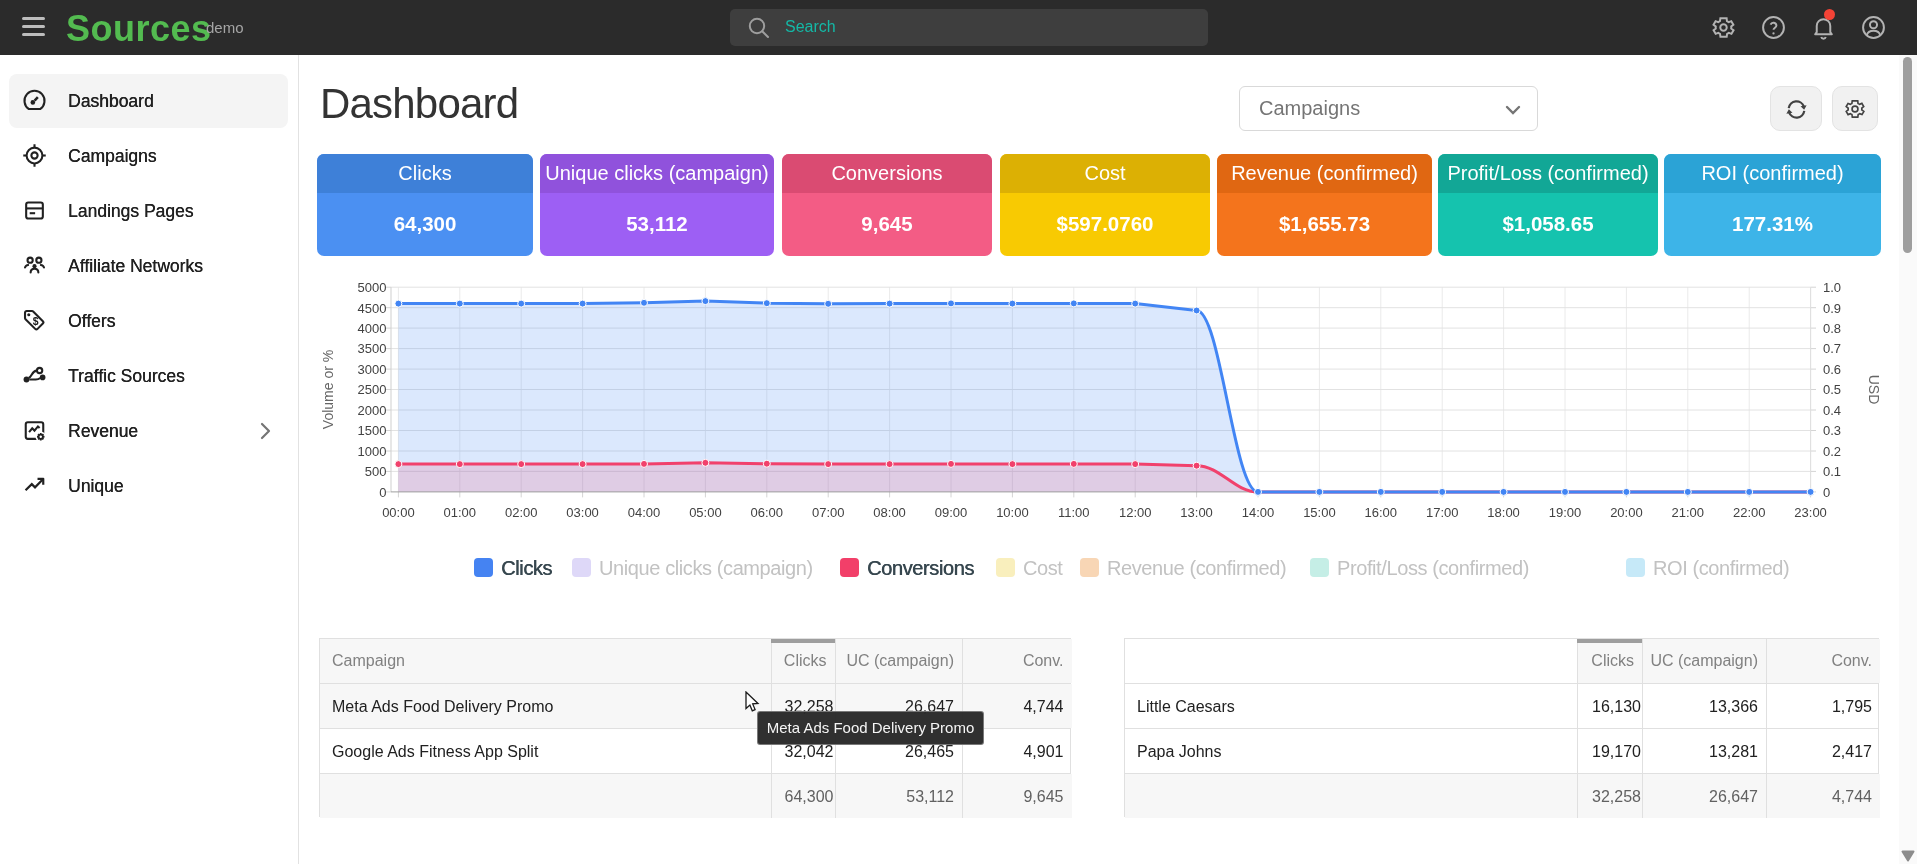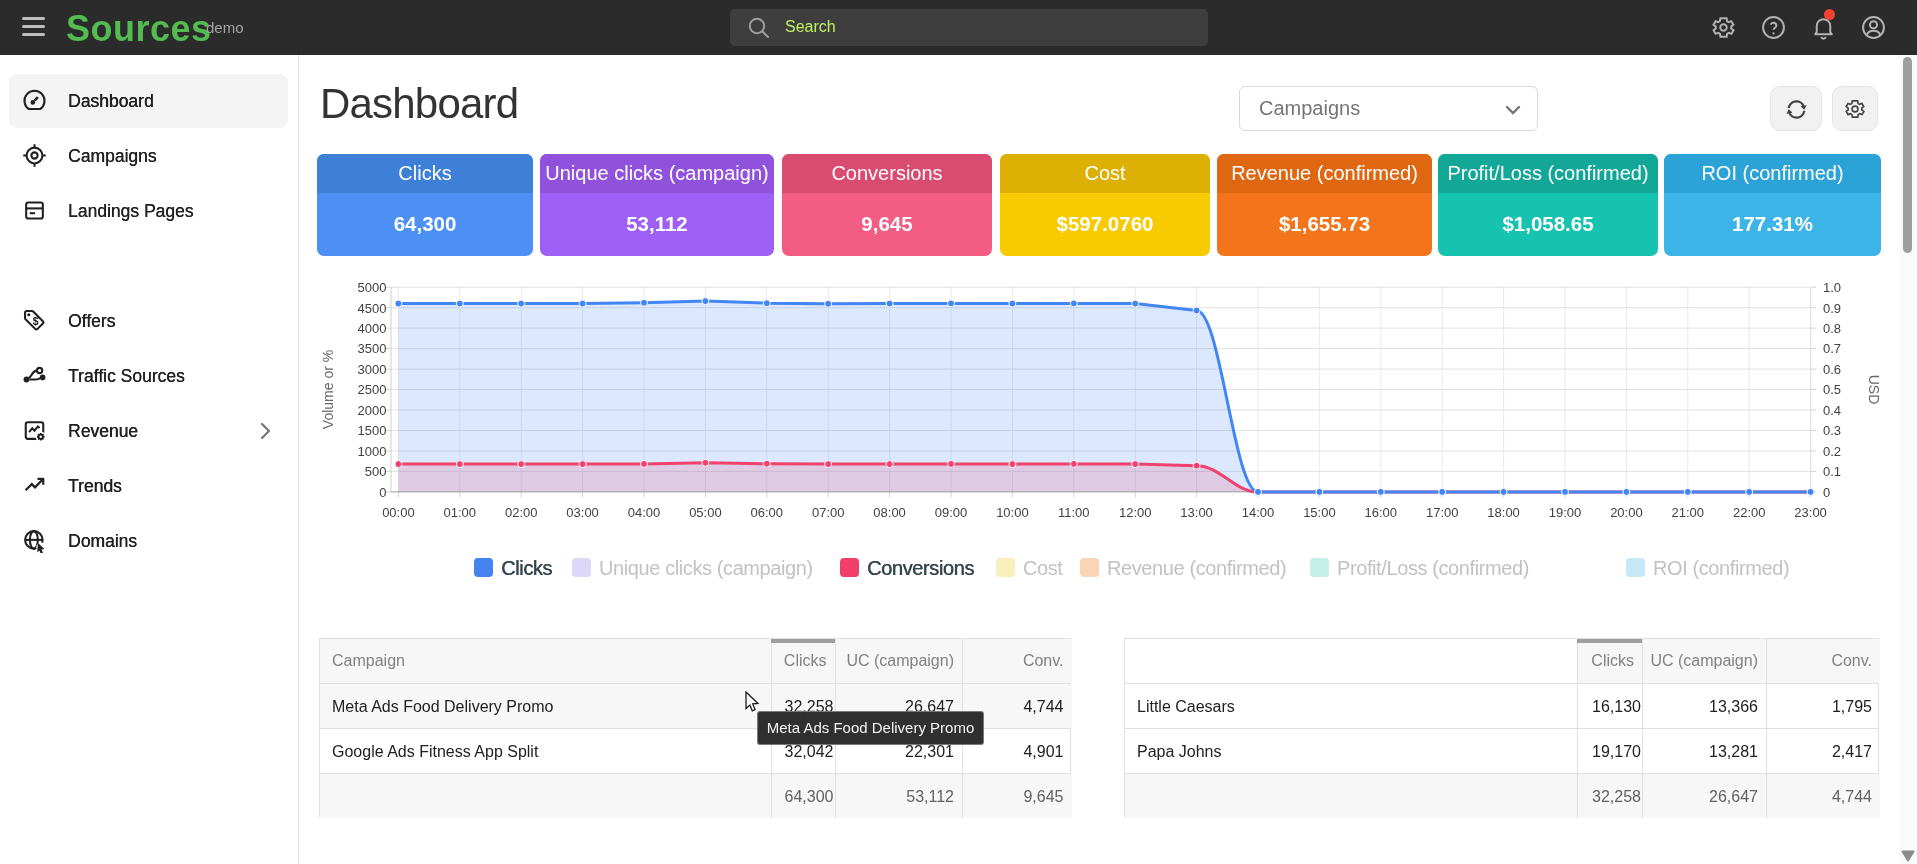--- a/index.html
+++ b/index.html
@@ -6,21 +6,21 @@
 html,body{width:1917px;height:864px;overflow:hidden}
 body{font-family:"Liberation Sans",sans-serif;background:#fff}
 #app{position:relative;width:1917px;height:864px;overflow:hidden}
 
 #topbar{position:absolute;left:0;top:0;width:1917px;height:55px;background:#2b2b2b}
 #burger{position:absolute;left:22px;top:17px;width:23px;height:21px}
 #burger div{position:absolute;left:0;width:23px;height:3.2px;border-radius:2px;background:#bdbdbd}
 #logo{position:absolute;left:66px;top:8px;font-size:36px;font-weight:bold;letter-spacing:.5px;color:#53bb50}
 #demo{position:absolute;left:206px;top:19px;font-size:15px;color:#a6a6a6}
 #search{position:absolute;left:730px;top:9px;width:478px;height:37px;background:#3e3e3e;border-radius:5px}
-#search span{position:absolute;left:55px;top:9px;font-size:16px;color:#bef264}
+#search span{position:absolute;left:55px;top:9px;font-size:16px;color:#14b8a6}
 .tbi{position:absolute;top:15px}
 
 #sidebar{position:absolute;left:0;top:55px;width:299px;height:809px;background:#fff;border-right:1px solid #e2e2e2}
 .mi{position:absolute;left:9px;width:279px;height:54px;border-radius:8px}
 .mi.act{background:#f4f4f4}
 .mi span{position:absolute;left:59px;top:17px;font-size:17.5px;color:#212121;text-shadow:.3px 0 0 #212121}
 .mi svg{position:absolute;left:13px;top:14px}
 
 #h1{position:absolute;left:320px;top:80px;font-size:42px;color:#333;letter-spacing:-0.8px}
 .sel{position:absolute;top:86px;height:45px;border:1px solid #d9d9d9;border-radius:6px;background:#fff;font-size:20px}
@@ -119,20 +119,31 @@
         </svg>
         <span>Campaigns</span>
       </div>
 <div class="mi" style="top:129px">
         <svg width="25" height="25" viewBox="0 0 24 24" fill="none" stroke="#212121" stroke-width="2">
           <rect x="4" y="4.3" width="16" height="15.4" rx="2"></rect>
           <line x1="4.5" y1="10" x2="19.5" y2="10"></line>
           <line x1="7.4" y1="14.6" x2="12.6" y2="14.6" stroke-width="2"></line>
         </svg>
         <span>Landings Pages</span>
+      </div>
+<div class="mi" style="top:184px">
+        <svg width="25" height="25" viewBox="0 0 24 24" fill="none" stroke="#212121" stroke-width="2">
+          <circle cx="7.8" cy="6.9" r="2.5"></circle>
+          <circle cx="16.2" cy="6.9" r="2.5"></circle>
+          <circle cx="12" cy="12.6" r="2" fill="#212121" stroke="none"></circle>
+          <path d="M8.3,18.8 q0-3.6 3.7-3.6 q3.7,0 3.7,3.6" stroke-linecap="round"></path>
+          <path d="M2.9,13.9 q.7-2.2 3-2.4" stroke-linecap="round"></path>
+          <path d="M21.1,13.9 q-.7-2.2-3-2.4" stroke-linecap="round"></path>
+        </svg>
+        <span>Affiliate Networks</span>
       </div>
 <div class="mi" style="top:239px">
         <svg width="25" height="25" viewBox="0 0 24 24" fill="none" stroke="#212121" stroke-width="2">
           <path d="M2.9,9.6 V4.5 a1.6,1.6 0 0 1 1.6-1.6 h5.1 c.42,0 .83.17 1.13.47 l9.3,9.3 a1.6,1.6 0 0 1 0,2.26 l-5.1,5.1 a1.6,1.6 0 0 1-2.26,0 l-9.3-9.3 a1.6,1.6 0 0 1-.47-1.13 z" stroke-linejoin="round"></path>
           <circle cx="6.5" cy="6.5" r="1.5" fill="#212121" stroke="none"></circle>
           <text x="13.1" y="16.6" font-size="10" font-weight="bold" fill="#212121" stroke="none" text-anchor="middle" font-family="Liberation Sans">$</text>
         </svg>
         <span>Offers</span>
       </div>
 <div class="mi" style="top:294px">
@@ -168,31 +179,21 @@
         <span>Revenue</span>
         <svg width="12" height="18" style="position:absolute;left:250px;top:18px" viewBox="0 0 12 18" fill="none" stroke="#757575" stroke-width="2.2" stroke-linecap="round" stroke-linejoin="round">
           <path d="M3 2 L10 9 L3 16"></path>
         </svg>
       </div>
 <div class="mi" style="top:404px">
         <svg width="25" height="25" viewBox="0 0 24 24" fill="none" stroke="#212121" stroke-width="2.1">
           <path d="M3.4,16.6 l6-5.9 3.1,3.1 7.6-7.8"></path>
           <path d="M14.9,5.6 h5.5 v5.6" stroke-linejoin="round"></path>
         </svg>
-        <span>Trends</span>
-      </div>
-<div class="mi" style="top:459px">
-        <svg width="25" height="25" viewBox="0 0 24 24" fill="none" stroke="#212121" stroke-width="2">
-          <circle cx="11.4" cy="11.4" r="8.4"></circle>
-          <ellipse cx="11.4" cy="11.4" rx="3.8" ry="8.4"></ellipse>
-          <line x1="3" y1="11.4" x2="19.8" y2="11.4"></line>
-          <circle cx="18.3" cy="18.5" r="4.6" fill="#fff" stroke="none"></circle>
-          <path d="M15.3,14.4 l6.3,5.8 -3,.5 1.6,3.1 -2.1,.9 -1.5-3.2 -2,1.9 z" fill="#212121" stroke="none"></path>
-        </svg>
-        <span>Domains</span>
+        <span>Unique</span>
       </div>
 </div>
 
 <div id="h1">Dashboard</div>
 <div class="sel" style="left:1239px;width:299px;color:#757575">
       <span>Campaigns</span>
   <svg width="16" height="10" style="position:absolute;right:16px;top:18px" viewBox="0 0 16 10" fill="none" stroke="#757575" stroke-width="2.4" stroke-linecap="round">
         <path d="M2 2 L8 8 L14 2"></path>
       </svg>
     </div>
@@ -388,21 +389,21 @@
 </div>
 <div class="trow hover bt" style="top:44px;height:45px">
 <div class="cell cl" style="left:0px;width:451px;line-height:45px;padding-left:12px">Meta Ads Food Delivery Promo</div>
 <div class="cell cr vb" style="left:451px;width:63.5px;line-height:45px;padding-right:1px">32,258</div>
 <div class="cell cr vb" style="left:514.5px;width:127.5px;line-height:45px;padding-right:8px">26,647</div>
 <div class="cell cr vb" style="left:642px;width:109.5px;line-height:45px;padding-right:8px">4,744</div>
 </div>
 <div class="trow bt" style="top:89px;height:45px">
 <div class="cell cl" style="left:0px;width:451px;line-height:45px;padding-left:12px">Google Ads Fitness App Split</div>
 <div class="cell cr vb" style="left:451px;width:63.5px;line-height:45px;padding-right:1px">32,042</div>
-<div class="cell cr vb" style="left:514.5px;width:127.5px;line-height:45px;padding-right:8px">22,301</div>
+<div class="cell cr vb" style="left:514.5px;width:127.5px;line-height:45px;padding-right:8px">26,465</div>
 <div class="cell cr vb" style="left:642px;width:109.5px;line-height:45px;padding-right:8px">4,901</div>
 </div>
 <div class="trow tot bt" style="top:134px;height:45px">
 <div class="cell cl" style="left:0px;width:451px;line-height:45px;padding-left:12px"></div>
 <div class="cell cr vb" style="left:451px;width:63.5px;line-height:45px;padding-right:1px">64,300</div>
 <div class="cell cr vb" style="left:514.5px;width:127.5px;line-height:45px;padding-right:8px">53,112</div>
 <div class="cell cr vb" style="left:642px;width:109.5px;line-height:45px;padding-right:8px">9,645</div>
 </div>
 </div>
 <div class="tbl" style="left:1124px;top:638px;width:755px;height:179px">

